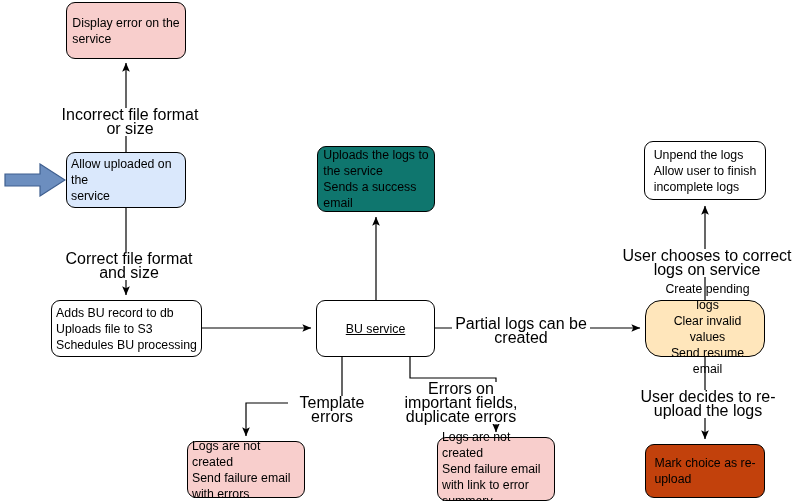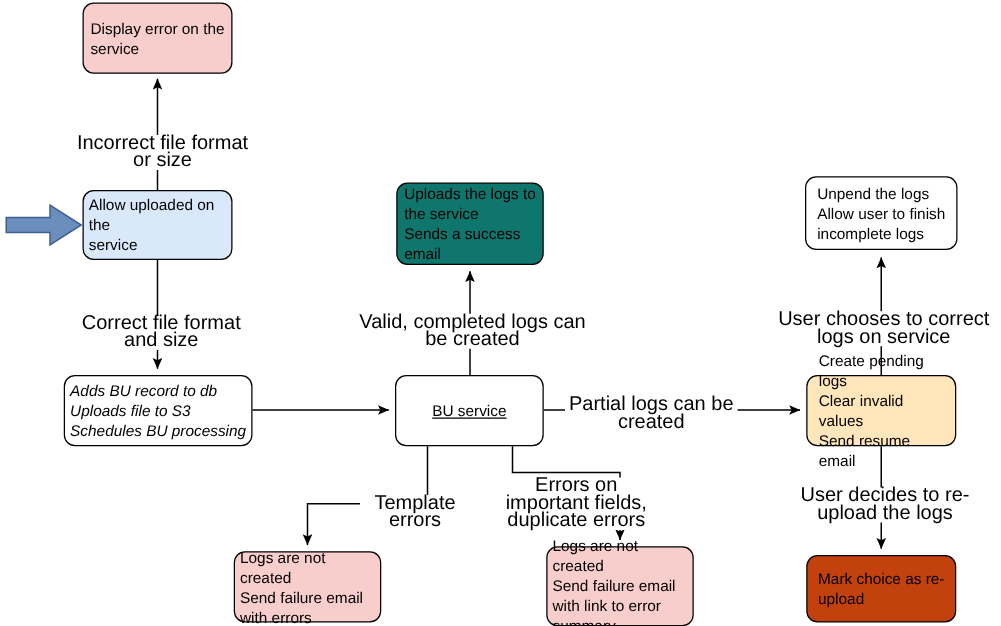--- a/index.html
+++ b/index.html
@@ -35,22 +35,23 @@
     justify-content: center;
     text-align: left;
     font-size: 12.3px;
     line-height: 16px;
     color: #000000;
     padding: 2px 4px;
     white-space: pre-line;
   }
   .node.left-align {
     justify-content: flex-start;
-    text-align: left;
+    text-align: center;
     padding-left: 9px;
+    border-radius: 16px;
   }
   .edge-label {
     position: absolute;
     font-size: 16px;
     line-height: 14px;
     color: #000000;
     background: #ffffff;
     text-align: center;
     white-space: pre-line;
     padding: 0 2px;
@@ -113,21 +114,21 @@
       <path d="M1,11 L36,11 L36,1 L61,17 L36,33 L36,23 L1,23 z" fill="#6c8ebf" stroke="#3f5f8f" stroke-width="1.2"></path>
     </svg>
   </div>
 
   <div class="node" style="left:66px; top:2px; width:120px; height:57px; background:#f8cecc;">Display error on the
 service</div>
 
   <div class="node" style="left:66px; top:152px; width:120px; height:56px; background:#dae8fc;">Allow uploaded on the
 service</div>
 
-  <div class="node" style="left:51px; top:300px; width:151px; height:57px; background:#ffffff;font-style:italic;">Adds BU record to db
+  <div class="node" style="left:51px; top:300px; width:151px; height:57px; background:#ffffff;">Adds BU record to db
 Uploads file to S3
 Schedules BU processing</div>
 
   <div class="node" style="left:317px; top:146px; width:118px; height:66px; background:#0f766e;">Uploads the logs to
 the service
 Sends a success
 email</div>
 
   <div class="node" style="left:316px; top:300px; width:119px; height:57px; background:#ffffff;text-decoration:underline;">BU service</div>
 
@@ -148,21 +149,20 @@
 Clear invalid values
 Send resume email</div>
 
   <div class="node" style="left:645px; top:444px; width:120px; height:54px; background:#c2410c;">Mark choice as re-
 upload</div>
 
   <div class="edge-label" style="left:58px; top:108px; width:140px;">Incorrect file format or size</div>
 
   <div class="edge-label" style="left:58px; top:252px; width:138px;">Correct file format and size</div>
 
-  <div class="edge-label" style="left:283px; top:251px; width:186px;">Valid, completed logs can be created</div>
 
   <div class="edge-label" style="left:452px; top:317px; width:134px;">Partial logs can be created</div>
 
   <div class="edge-label" style="left:288px; top:396px; width:84px;">Template errors</div>
 
   <div class="edge-label" style="left:393px; top:382px; width:132px;">Errors on important fields,
 duplicate errors</div>
 
   <div class="edge-label" style="left:608px; top:249px; width:194px;">User chooses to correct logs on service</div>
 

